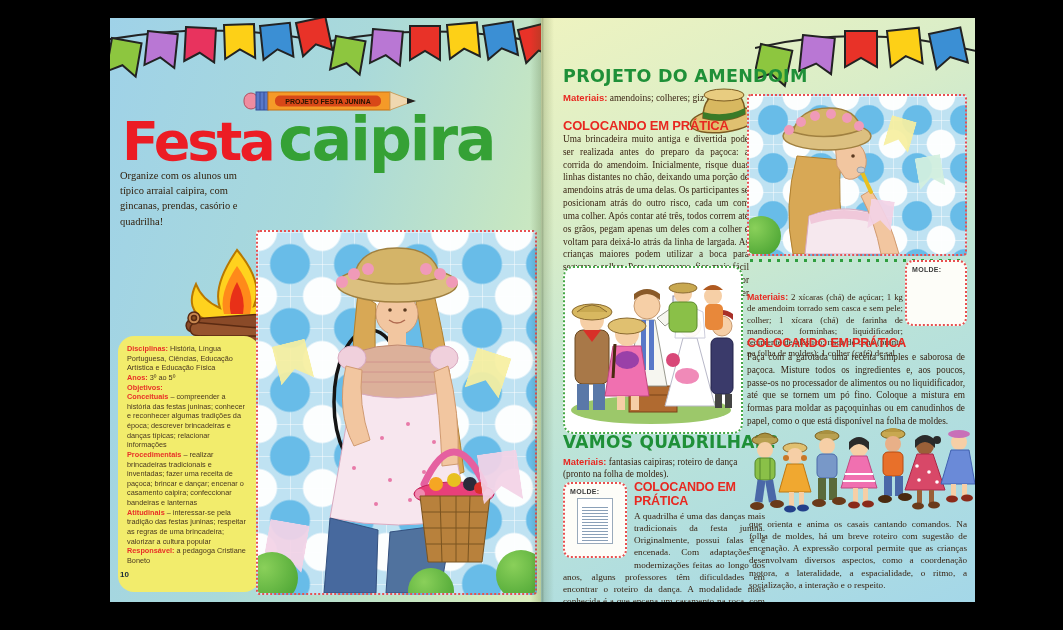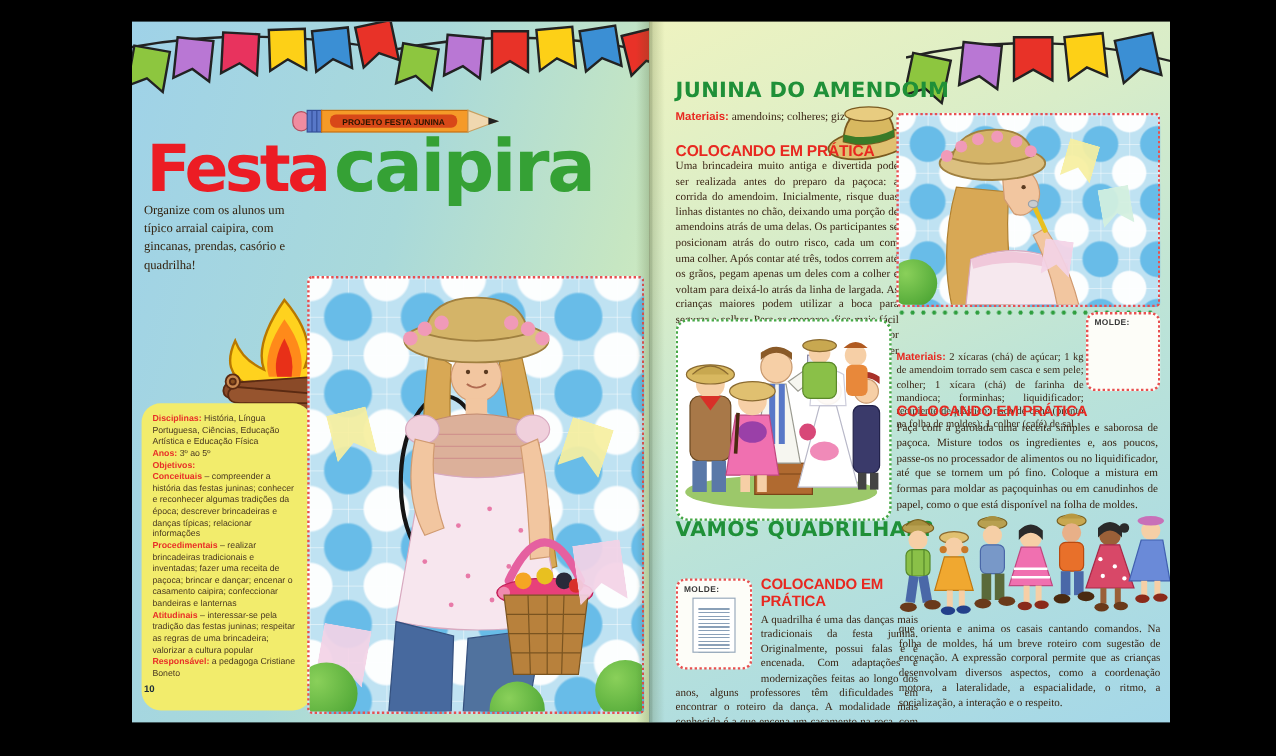--- a/index.html
+++ b/index.html
@@ -256,21 +256,21 @@
             </g>
           <g transform="translate(132,13) rotate(-6)">
               <polygon points="0,0 32,0 32,36 16,27 0,36" fill="#fdd017"></polygon>
             </g>
           <g transform="translate(174,16) rotate(-12)">
               <polygon points="0,0 32,0 32,36 16,27 0,36" fill="#3b8fd4"></polygon>
             </g>
         </g>
       </svg>
 
-      <div class="abs h-green" style="left:22px;top:48px;font-size:17.5px;">JUNINA DO AMENDOIM</div>
+      <div class="abs h-green" style="left:22px;top:48px;font-size:17.5px;">PROJETO DO AMENDOIM</div>
       <div class="abs mat" style="left:22px;top:74px;width:180px;font-size:9.5px;">
         <span class="lab">Materiais:</span>
         <span>amendoins; colheres; giz branco.</span>
       </div>
       <svg class="abs" style="left:146px;top:64px" width="74" height="54" viewBox="0 0 74 54">
         <ellipse cx="37" cy="38" rx="34" ry="12" fill="#e0c070" stroke="#7a5a20" stroke-width="1.5" transform="rotate(-8 37 38)"></ellipse>
         <path d="M16,36 Q16,12 37,10 Q58,8 58,32 Q38,42 16,36 Z" fill="#d8b860" stroke="#7a5a20" stroke-width="1.5"></path>
         <path d="M16,30 Q38,36 58,26 L58,32 Q38,42 16,36 Z" fill="#3a7a28"></path>
         <ellipse cx="37" cy="13" rx="20" ry="6" fill="#e8cc80" stroke="#7a5a20"></ellipse>
       </svg>
@@ -365,20 +365,24 @@
         <span class="lab">Materiais:</span>
         <span>2 xícaras (chá) de açúcar; 1 kg de amendoim torrado sem casca e sem pele; colher; 1 xícara (chá) de farinha de mandioca; forminhas; liquidificador; recipiente de plástico; risco de cone (pronto na folha de moldes); 1 colher (café) de sal.</span>
       </div>
       <div class="abs molde" style="left:364px;top:242px;width:62px;height:66px;">
         <span>MOLDE:</span>
       </div>
       <div class="abs h-red" style="left:206px;top:318px;font-size:12.5px;">COLOCANDO EM PRÁTICA</div>
       <div class="abs body-txt" style="left:206px;top:333px;width:218px;font-size:9.3px;line-height:1.38;">Faça com a garotada uma receita simples e saborosa de paçoca. Misture todos os ingredientes e, aos poucos, passe-os no processador de alimentos ou no liquidificador, até que se tornem um pó fino. Coloque a mistura em formas para moldar as paçoquinhas ou em canudinhos de papel, como o que está disponível na folha de moldes.</div>
 
       <div class="abs h-green" style="left:22px;top:414px;font-size:17px;">VAMOS QUADRILHAR?</div>
+      <div class="abs mat" style="left:22px;top:438px;width:198px;font-size:9.3px;line-height:1.3;">
+        <span class="lab">Materiais:</span>
+        <span>fantasias caipiras; roteiro de dança (pronto na folha de moldes).</span>
+      </div>
       <div class="abs" style="left:22px;top:462px;width:202px;">
         <div class="molde" style="float:left;width:64px;height:76px;margin:2px 7px 2px 0;">
           <span>MOLDE:</span>
           <div class="molde-doc"></div>
         </div>
         <div class="h-red" style="font-size:12.5px;margin-bottom:2px;">COLOCANDO EM PRÁTICA</div>
         <div class="body-txt" style="font-size:9.2px;line-height:1.32;">A quadrilha é uma das danças mais tradicionais da festa junina. Originalmente, possui falas e é encenada. Com adaptações e modernizações feitas ao longo dos anos, alguns professores têm dificuldades em encontrar o roteiro da dança. A modalidade mais conhecida é a que encena um casamento na roça, com noivos, padres e convidados. Dançada em pares, possui um marcador</div>
       </div>
 
       <svg class="abs" style="left:206px;top:408px" width="228" height="90" viewBox="0 0 228 90">

